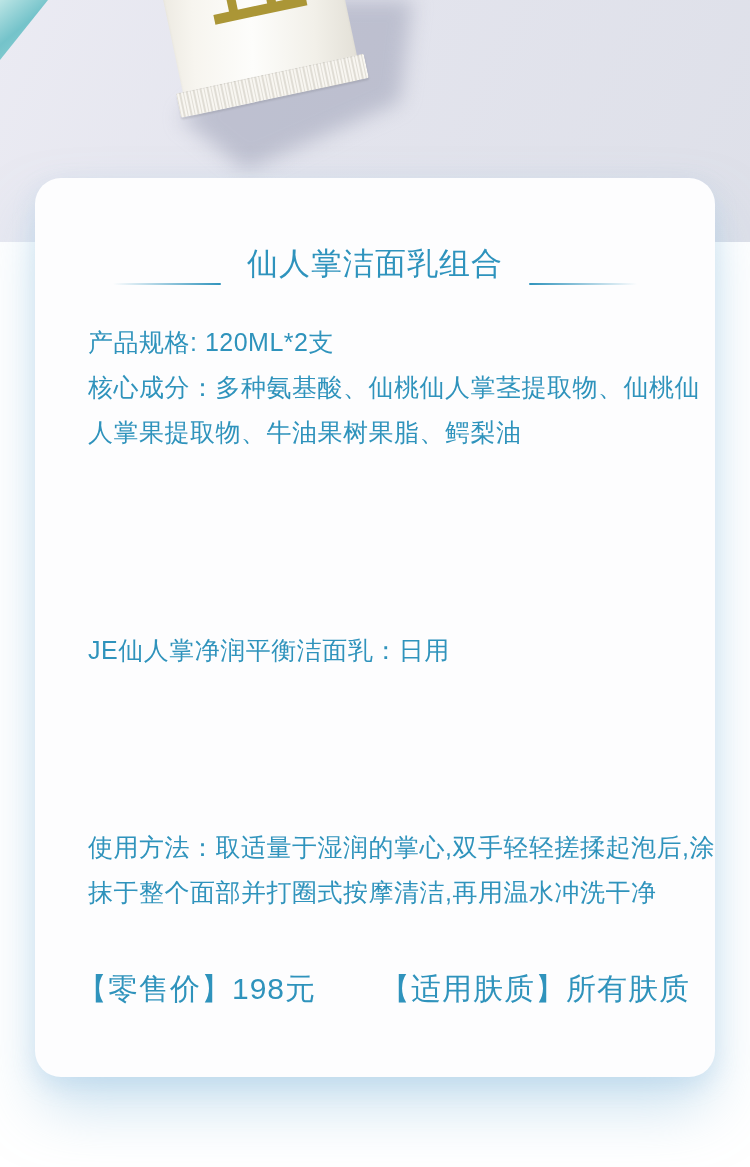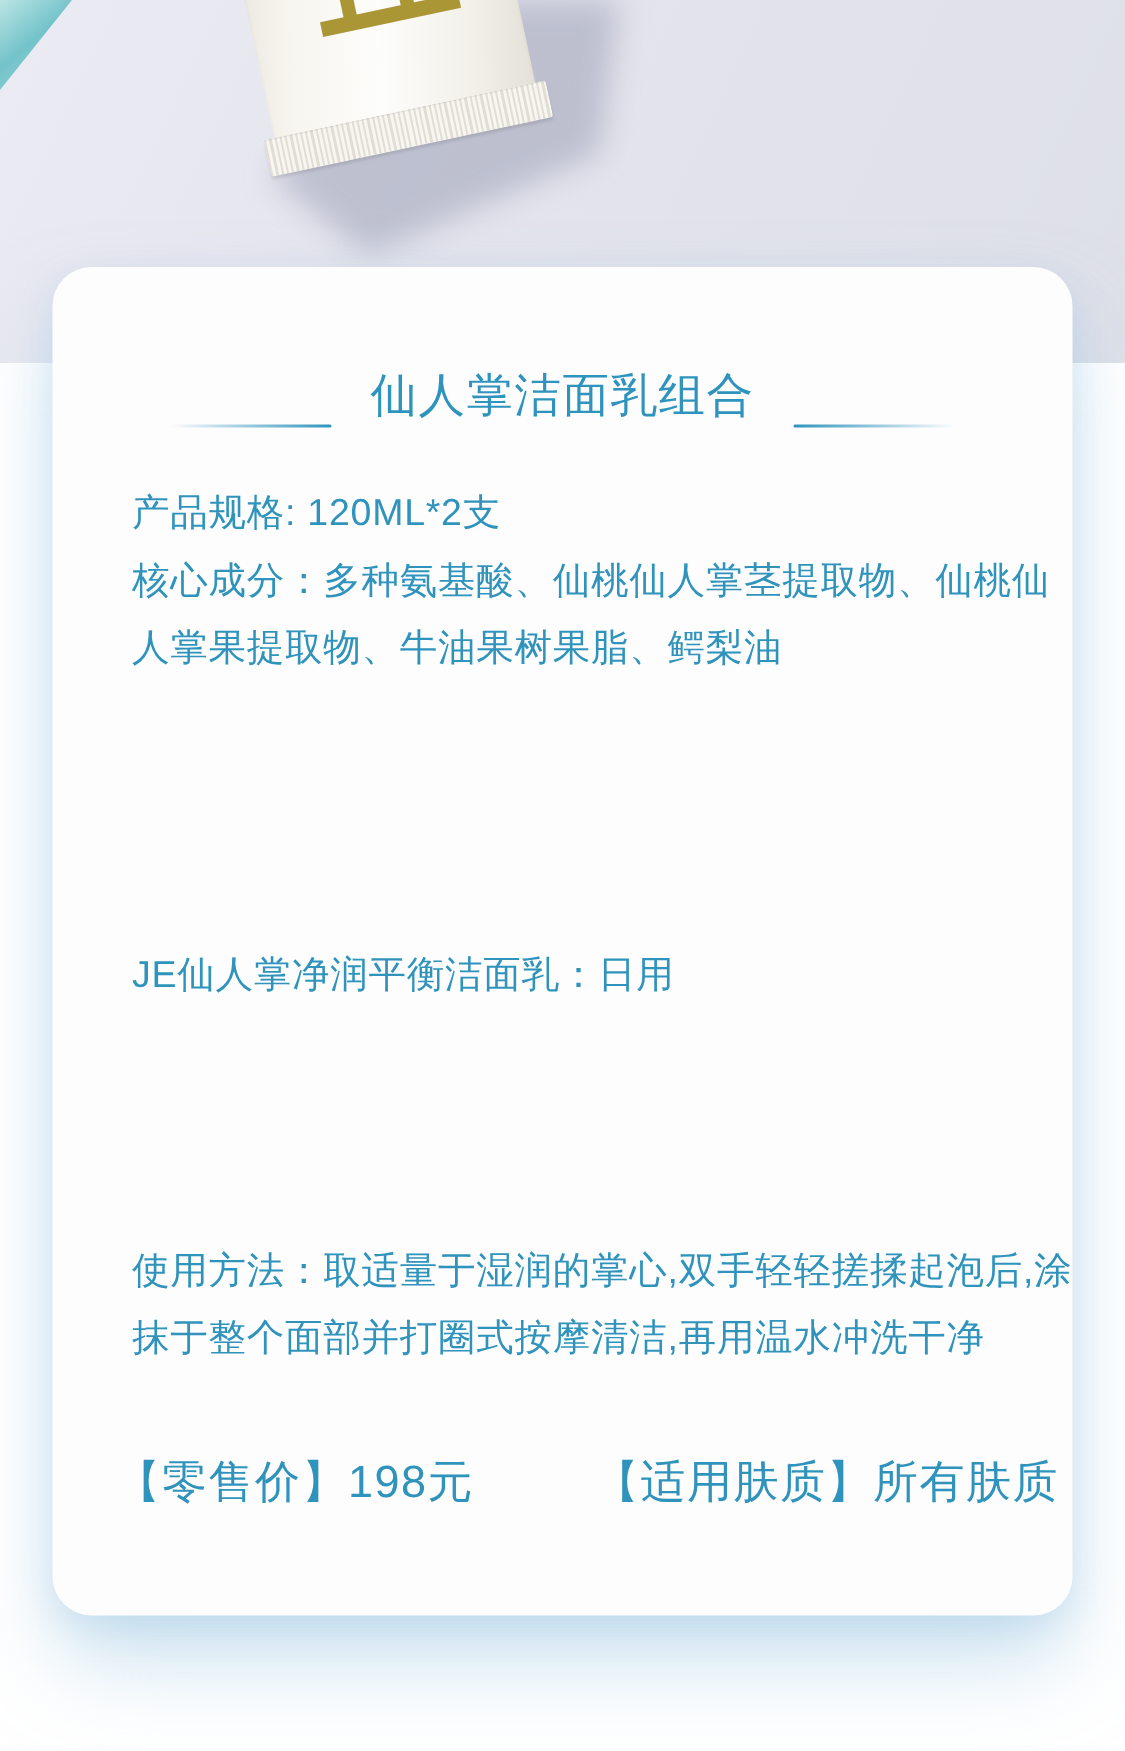--- a/index.html
+++ b/index.html
@@ -80,21 +80,21 @@
   }
   .sec p{margin:0;}
   .sec-label{font-weight:400;}
   #sec-main{top:142px;}
   #sec-night{top:327px;}
   #sec-day{top:450px;}
   #sec-usage{top:647px;}
 
   .footer-row{
     position:absolute;left:42px;top:788px;
-    display:flex;gap:80px;
+    display:flex;gap:64px;
     font-size:30px;line-height:45px;letter-spacing:1px;
     color:var(--accent);white-space:nowrap;
   }
 </style>
 </head>
 <body>
 
 <div class="photo">
   <div class="teal-corner"></div>
   <div class="tube-shadow">

